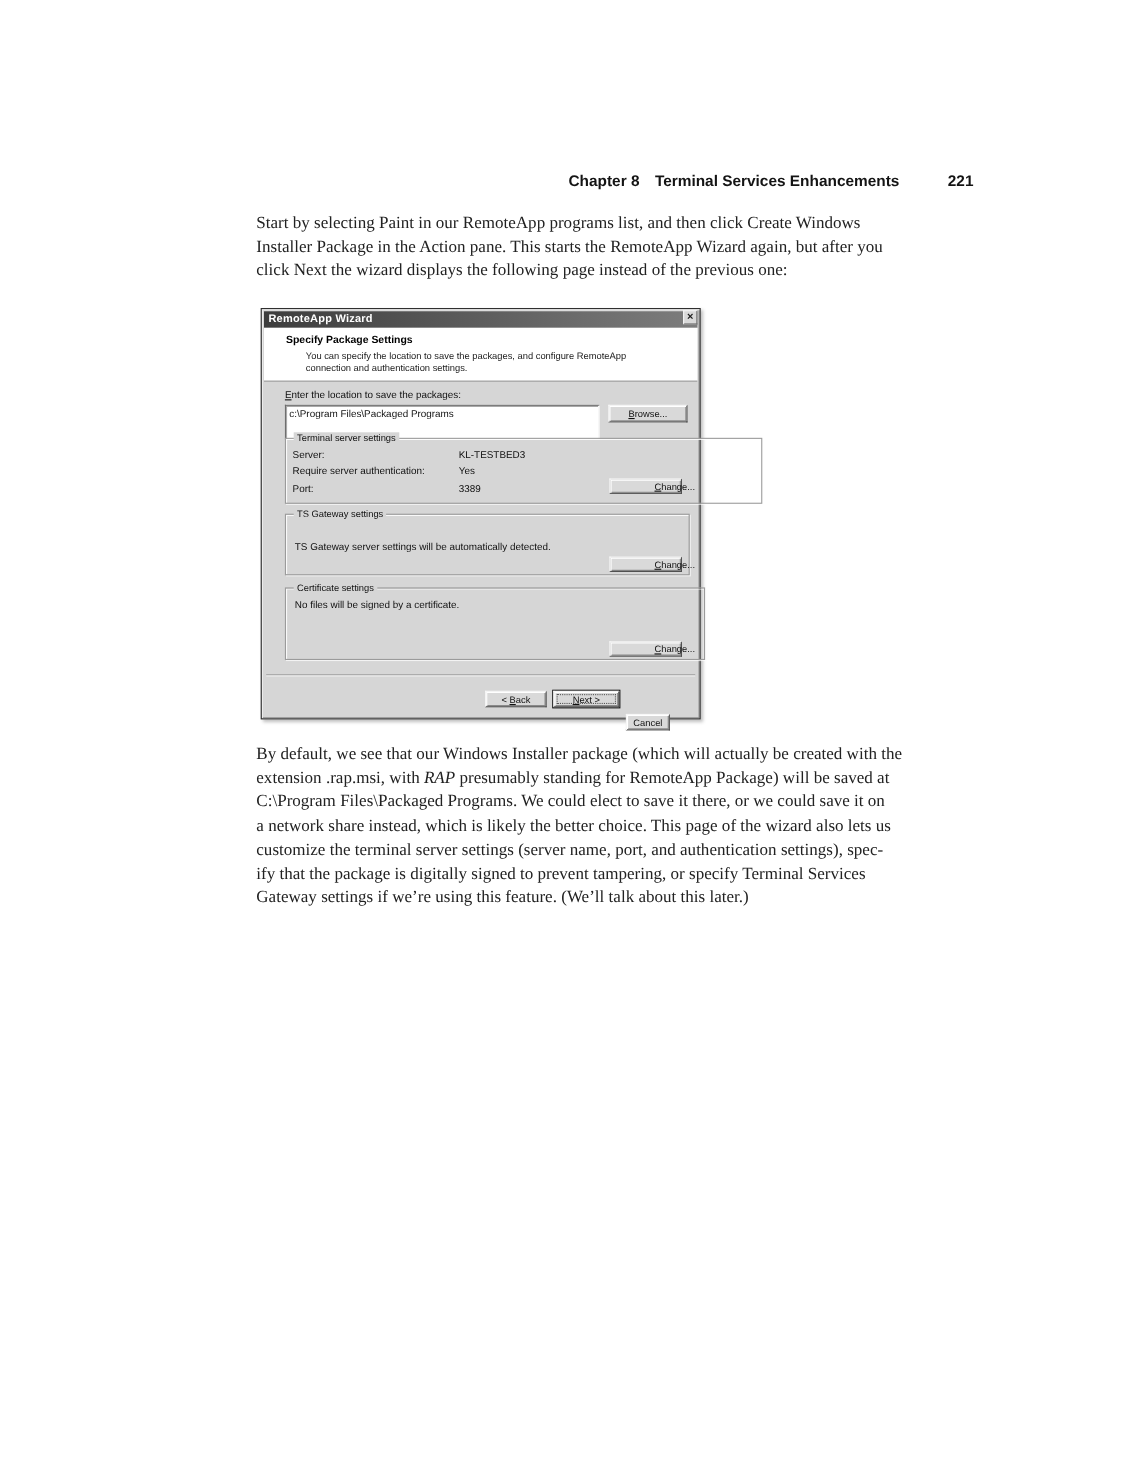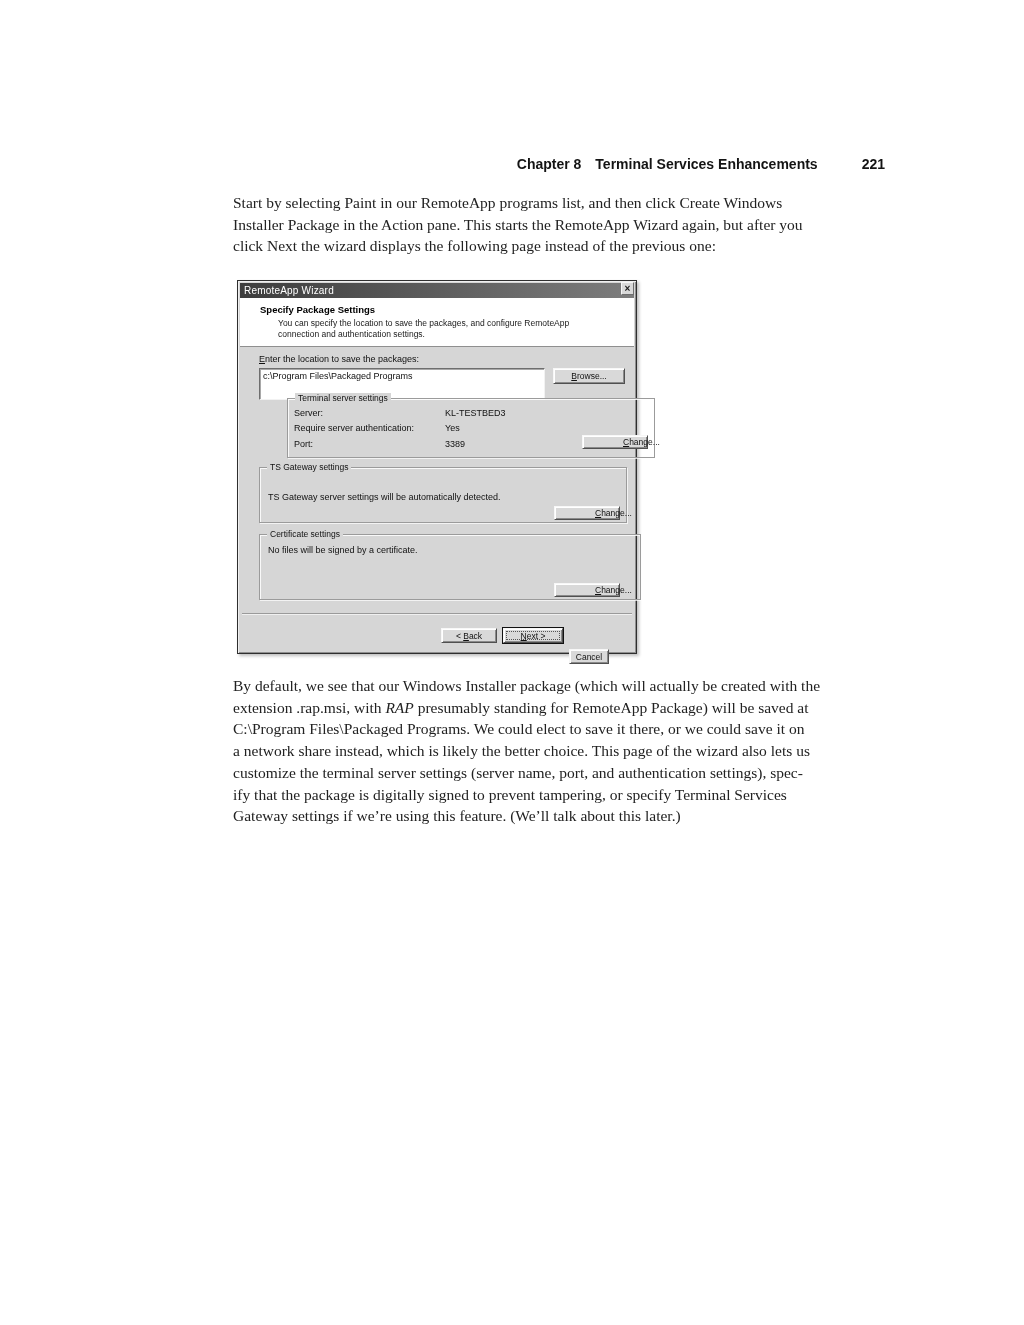--- a/index.html
+++ b/index.html
@@ -30,21 +30,21 @@
     box-sizing:border-box;
     background:#d6d6d6; border:1px solid #2f2f2f;
     box-shadow: inset 1px 1px 0 #efefef, inset -1px -1px 0 #8f8f8f, 2px 2px 3px rgba(0,0,0,0.25);
     font-family:"Liberation Sans", sans-serif; font-size:9px; color:#111111;
   }
   .titlebar {
     position:absolute; left:2px; top:2px; right:2px; height:15px;
     background:linear-gradient(to right,#3d3d3d,#7d7d7d);
   }
   .titlebar .title {
-    display:block; padding-left:4px; font-weight:normal; font-size:10px;
+    display:block; padding-left:4px; font-weight:bold; font-size:10px;
     line-height:15px; color:#ffffff; letter-spacing:0.2px;
   }
   .closebtn {
     position:absolute; right:2px; top:1px; width:13px; height:13px;
     box-sizing:border-box; background:#d9d9d9;
     border:1px solid #6e6e6e; border-top-color:#f6f6f6; border-left-color:#f6f6f6;
     text-align:center; font-weight:bold; font-size:10px; line-height:11px; color:#1a1a1a;
     cursor:default;
   }
   .dlg-header {
@@ -74,21 +74,21 @@
 
   .groupbox {
     position:absolute; box-sizing:border-box;
     border:1px solid #9b9b9b;
     box-shadow: inset 1px 1px 0 rgba(255,255,255,0.85), 1px 1px 0 rgba(255,255,255,0.7);
   }
   .groupbox .legend {
     position:absolute; top:-6px; left:7px; padding:0 3px;
     background:#d6d6d6; font-size:8.5px; white-space:nowrap;
   }
-  .group1 { left:21px; top:117px; width:368px; height:60px;margin-left:28px; }
+  .group1 { left:21px; top:117px; width:434px; height:60px; }
   .group2 { left:21px; top:186px; width:368px; height:56px; }
   .group3 { left:21px; top:253px; width:382px; height:66px; }
 
   .grow { position:absolute; left:6px; right:80px; font-size:9px; white-space:nowrap; }
   .grow .val { position:absolute; left:151px; top:0; }
   .g1r0 { top:9px; } .g1r1 { top:24px; } .g1r2 { top:40px; }
   .gtext { position:absolute; left:8px; font-size:9px; white-space:nowrap; }
   .g2text { top:24px; } .g3text { top:10px; }
   .chg1 { left:294px; top:36px; }
   .chg2 { left:294px; top:38px; }

